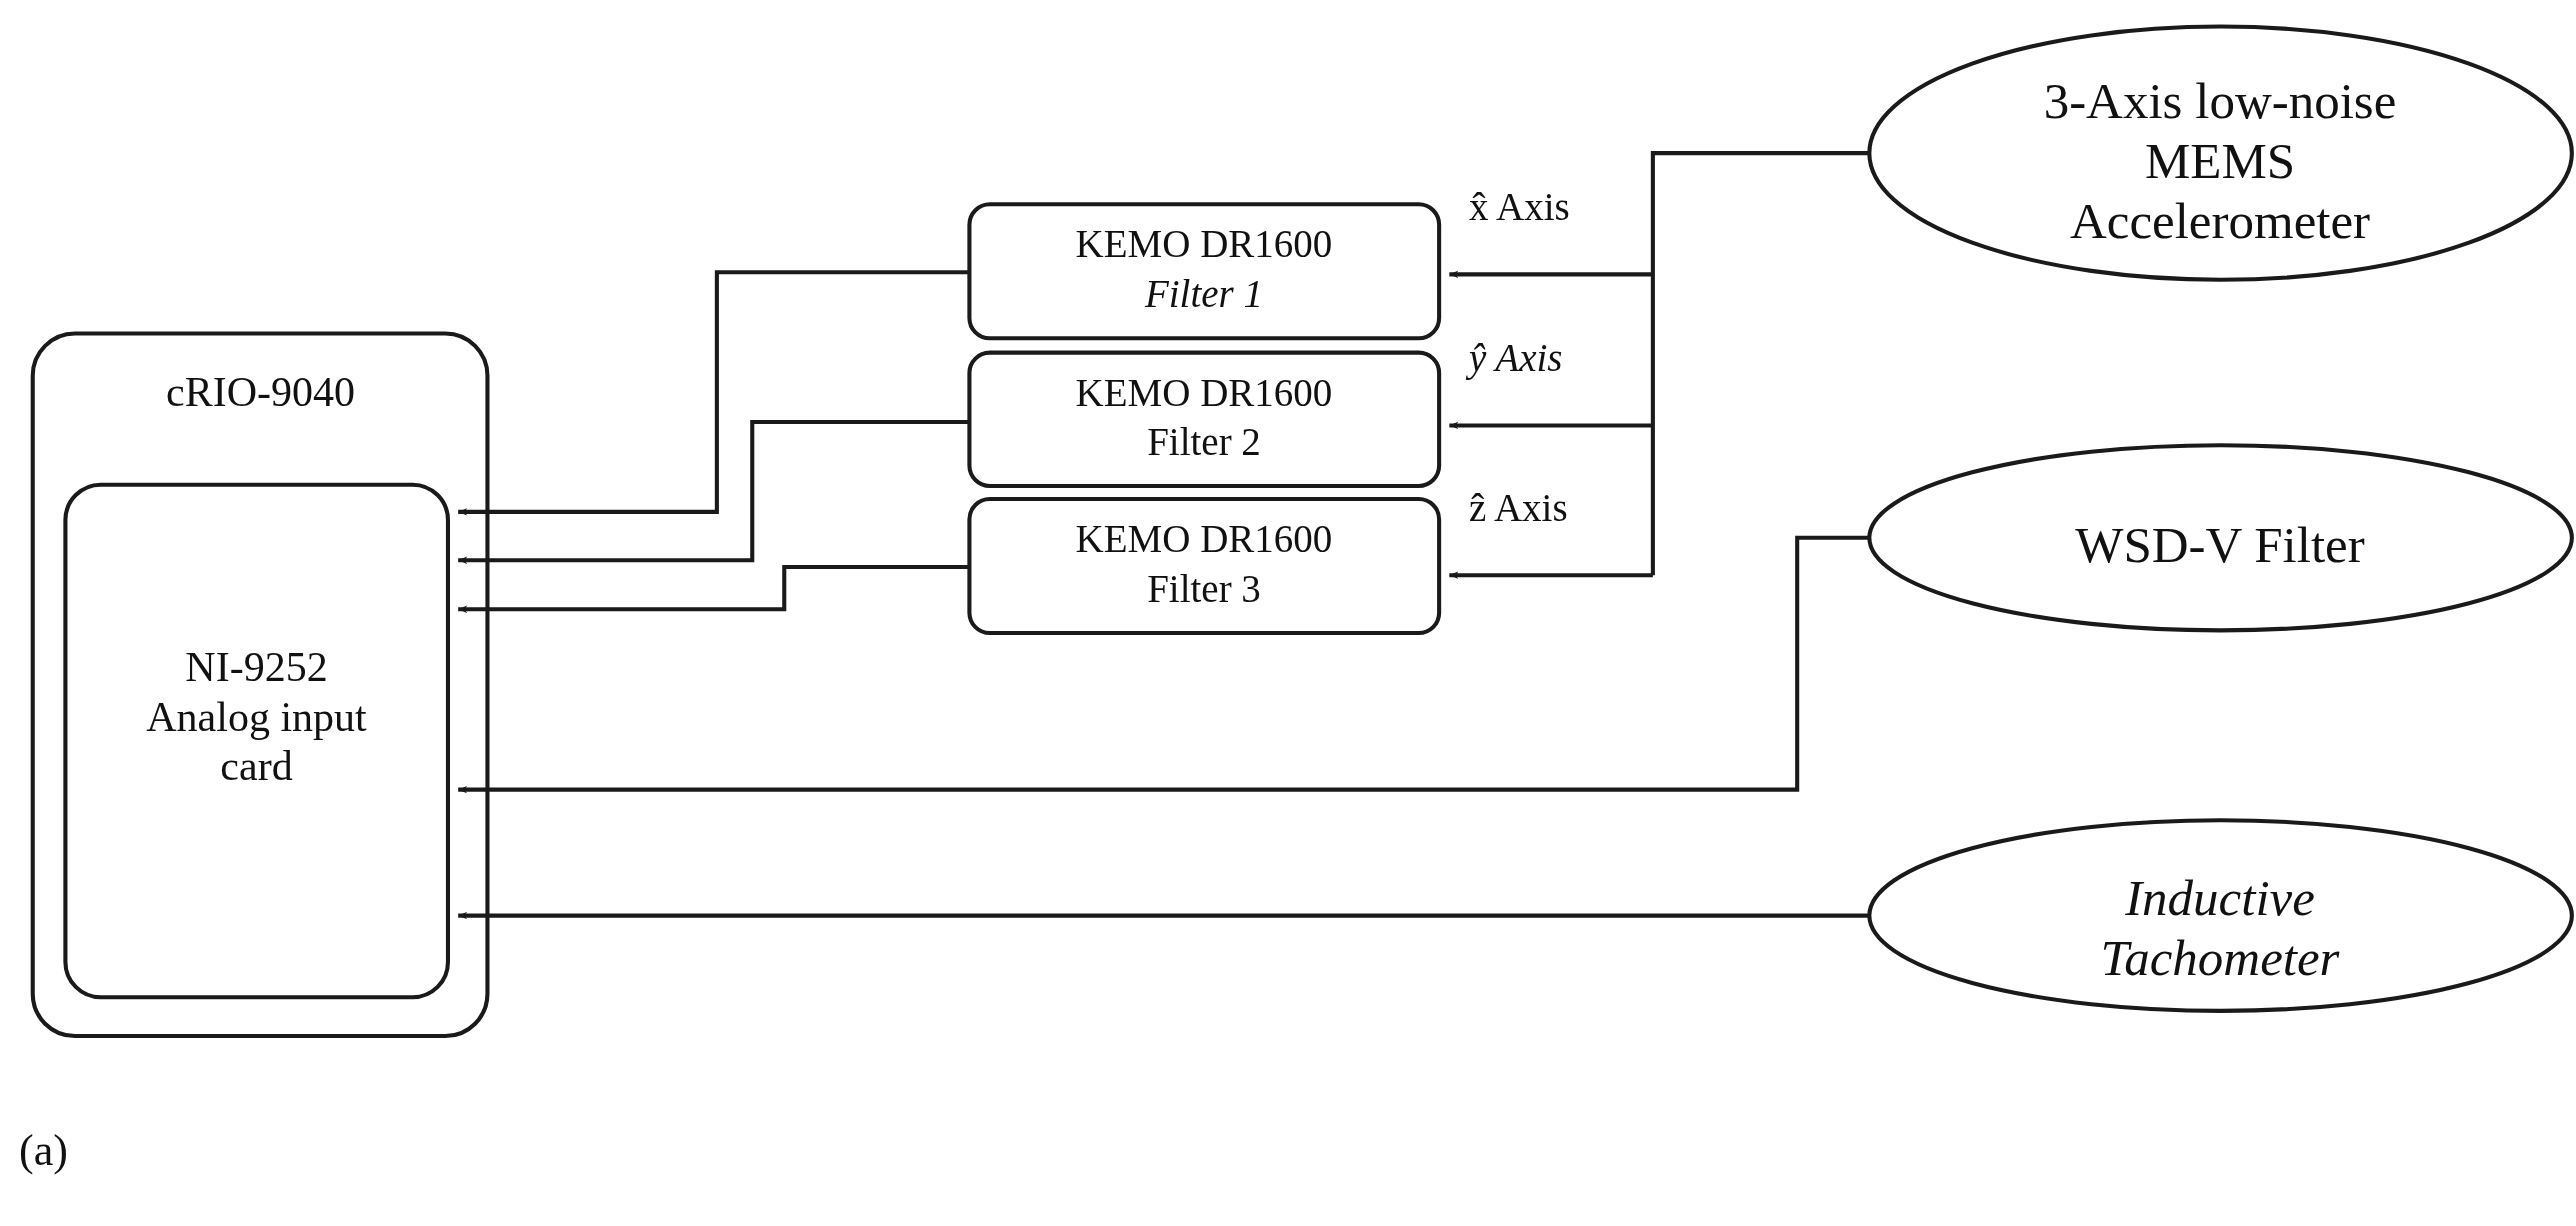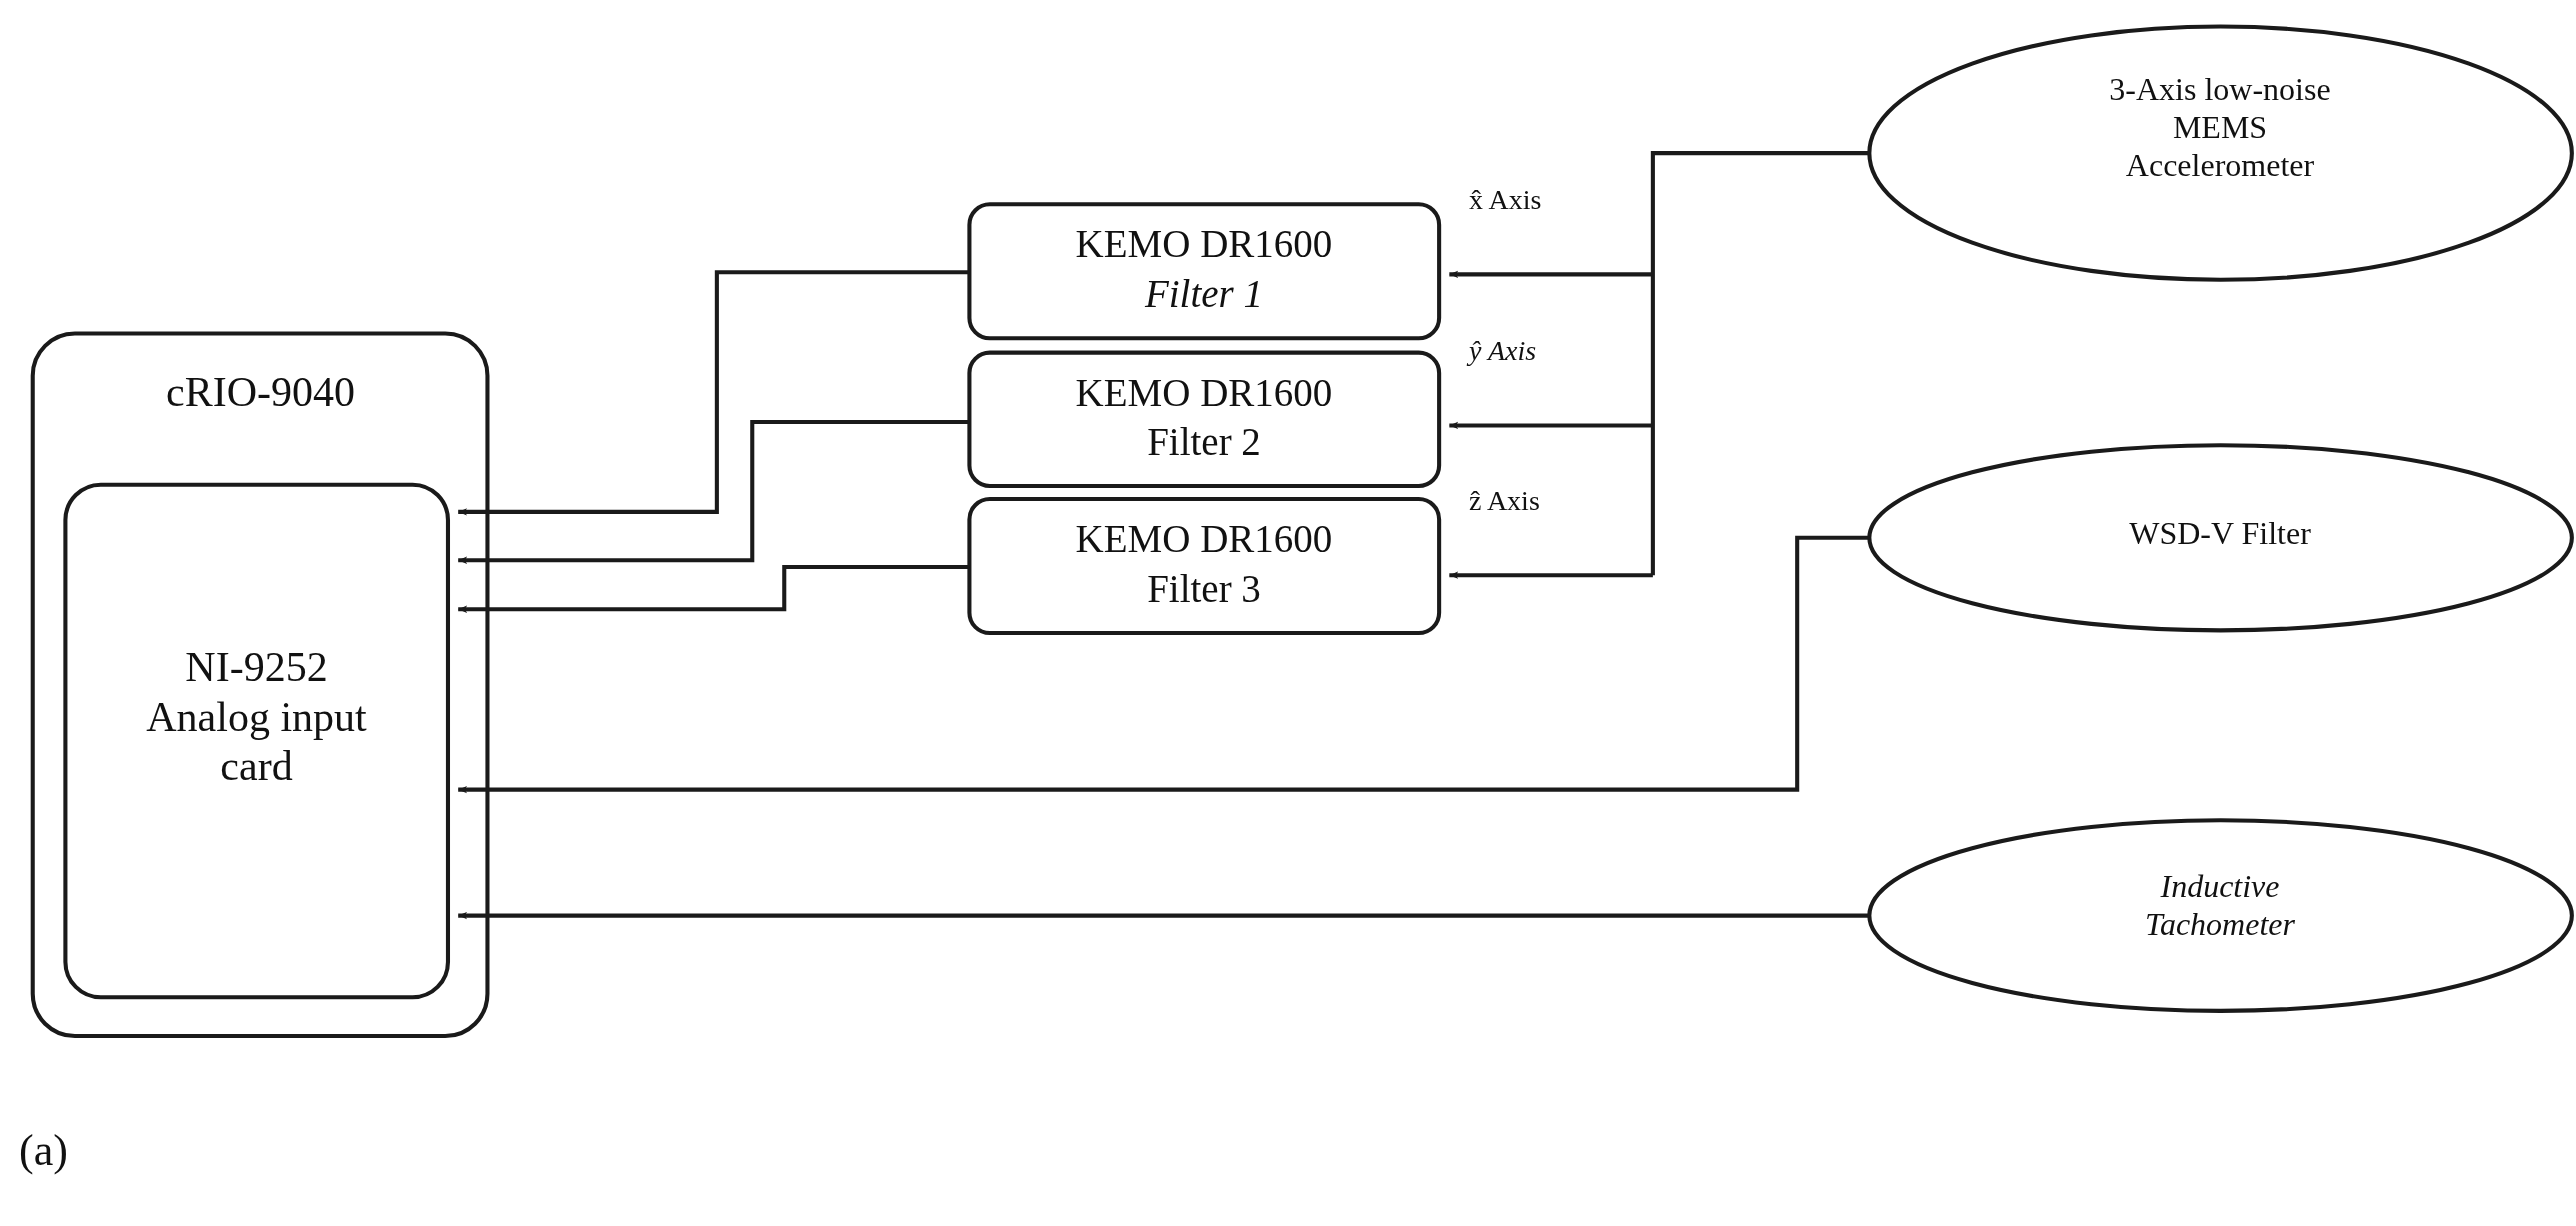--- a/index.html
+++ b/index.html
@@ -16,24 +16,24 @@
     position:absolute;
     text-align:center;
     color:#111111;
     font-family:"Liberation Serif","DejaVu Serif",serif;
     line-height:1.18;
     white-space:pre-line;
     pointer-events:none;
   }
   .box-title{font-size:42px;}
   .filter-label{font-size:39px;}
-  .ellipse-label{font-size:32px;}
+  .ellipse-label{font-size:51px;}
   .axis-label{
     position:absolute;
-    font-size:28px;
+    font-size:39px;
     color:#111111;
     font-family:"Liberation Serif","DejaVu Serif",serif;
     white-space:nowrap;
   }
   .figure-caption{
     position:absolute;
     font-size:44px;
     color:#111111;
     font-family:"Liberation Serif","DejaVu Serif",serif;
   }

